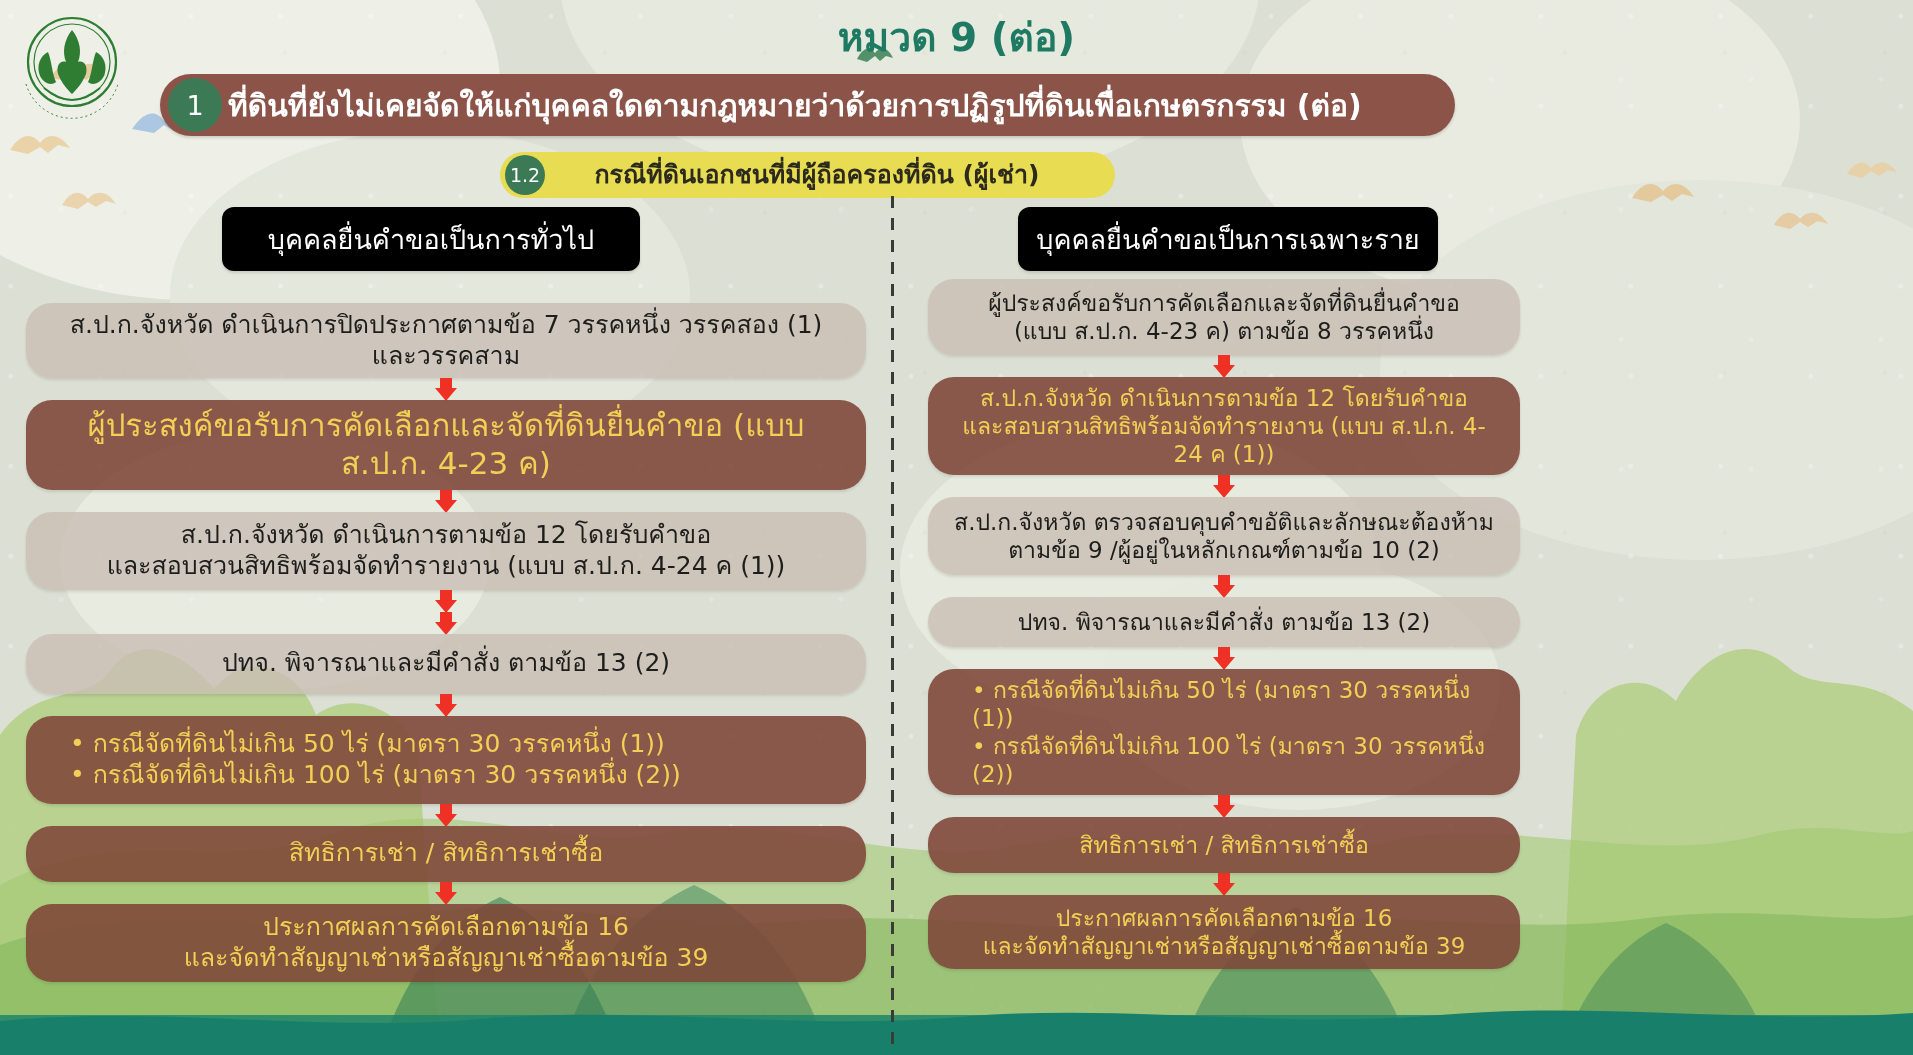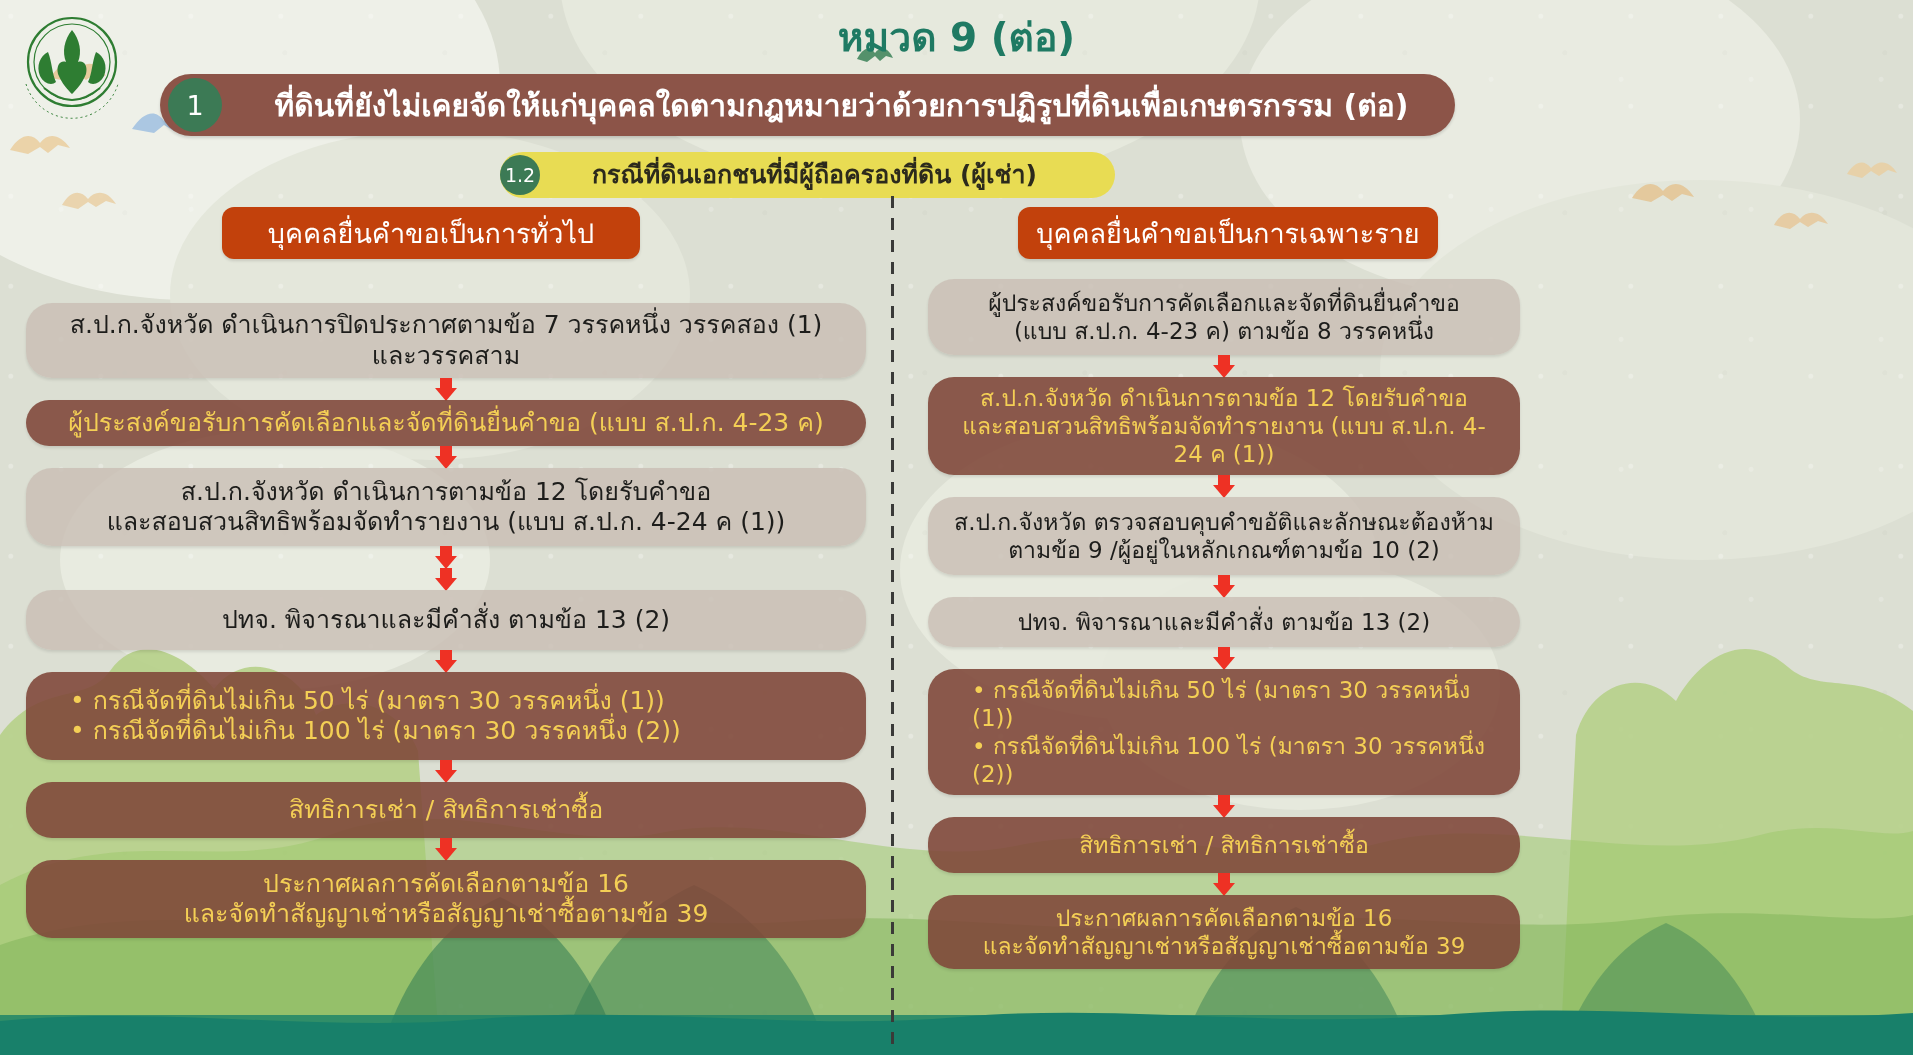--- a/index.html
+++ b/index.html
@@ -90,60 +90,61 @@
     margin-left: 8px;
     flex: 0 0 auto;
     border-radius: 50%;
     background: #3c7a55;
     color: #ffffff;
     font-size: 27px;
     display: flex; align-items: center; justify-content: center;
   }
   .header-text {
     flex: 1 1 auto;
-    text-align: center;
+    text-align: left;
     color: #ffffff;
     font-size: 30px;
     font-weight: bold;
     padding-left: 6px;
     line-height: 1.1;
   }
 
   .sub-bar {
     position: absolute;
     left: 500px; top: 152px;
     width: 615px; height: 46px;
     background: #e8dc53;
     border-radius: 23px;
     display: flex; align-items: center;
   }
   .sub-num {
     width: 40px; height: 40px;
+    margin-left: 5px;
     flex: 0 0 auto;
     border-radius: 50%;
     background: #3c7a55;
     color: #ffffff;
     font-size: 19px;
     display:flex; align-items:center; justify-content:center;
   }
   .sub-text {
     flex: 1 1 auto;
     text-align: center;
     color: #2c2a1c;
     font-size: 25px;
     font-weight: bold;
     padding-right: 26px;
     line-height: 1.1;
   }
 
   
   .col-head {
     position: absolute;
-    height: 52px;
-    background: #c2410c;
+    height: 64px;
+    background: #000000;
     border-radius: 12px;
     color: #ffffff;
     font-size: 27px;
     display: flex; align-items: center; justify-content: center;
     box-shadow: 0 2px 3px rgba(0,0,0,.12);
   }
   .col-head.left  { left: 222px;  top: 207px; width: 418px; }
   .col-head.right { left: 1018px; top: 207px; width: 420px; }
 
   
@@ -316,21 +317,21 @@
     <div class="col left" id="col-left">
         <div class="node light" style="min-height: 60px; font-size: 25px;">
           <span class="node-text">
             <span style="display:block">ส.ป.ก.จังหวัด ดำเนินการปิดประกาศตามข้อ 7 วรรคหนึ่ง วรรคสอง (1) และวรรคสาม</span>
           </span>
         </div>
         <div class="arrow-wrap">
           <span class="tri"></span>
           <span class="head"></span>
         </div>
-        <div class="node dark" style="min-height: 46px; font-size: 25px;">
+        <div class="node dark" style="min-height: 46px; font-size: 31px;">
           <span class="node-text">
             <span style="display:block">ผู้ประสงค์ขอรับการคัดเลือกและจัดที่ดินยื่นคำขอ (แบบ ส.ป.ก. 4-23 ค)</span>
           </span>
         </div>
         <div class="arrow-wrap">
           <span class="tri"></span>
           <span class="head"></span>
         </div>
         <div class="node light" style="min-height: 78px; font-size: 25px;">
           <span class="node-text">

